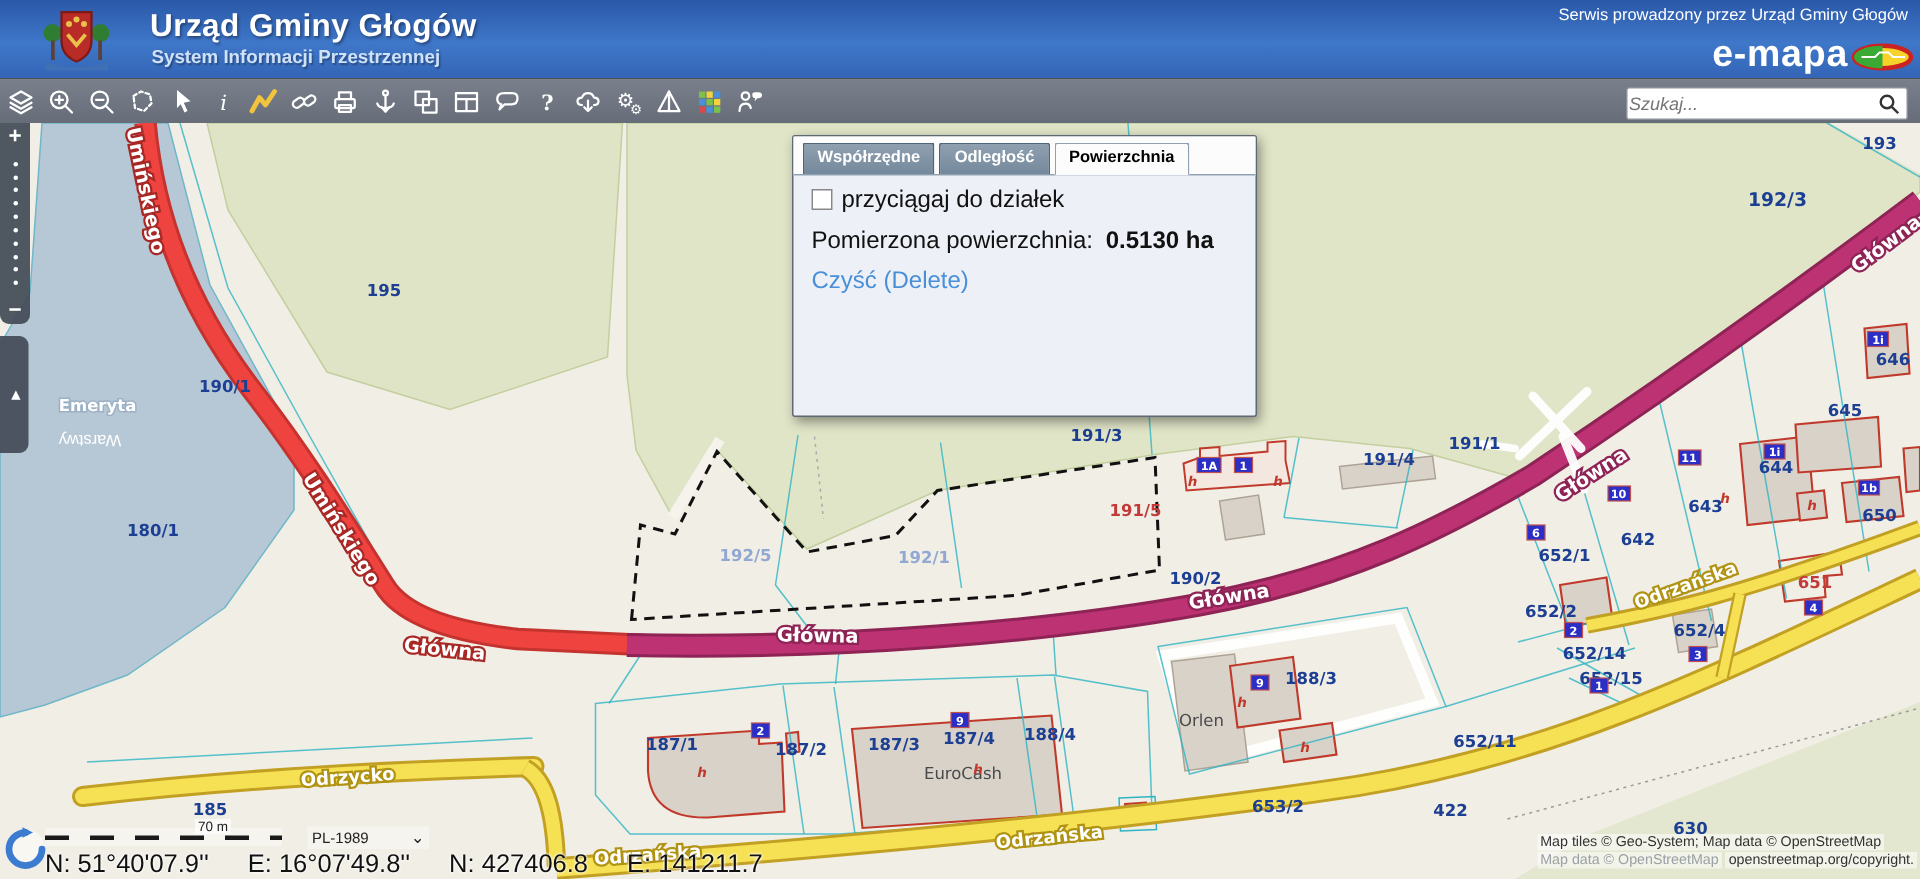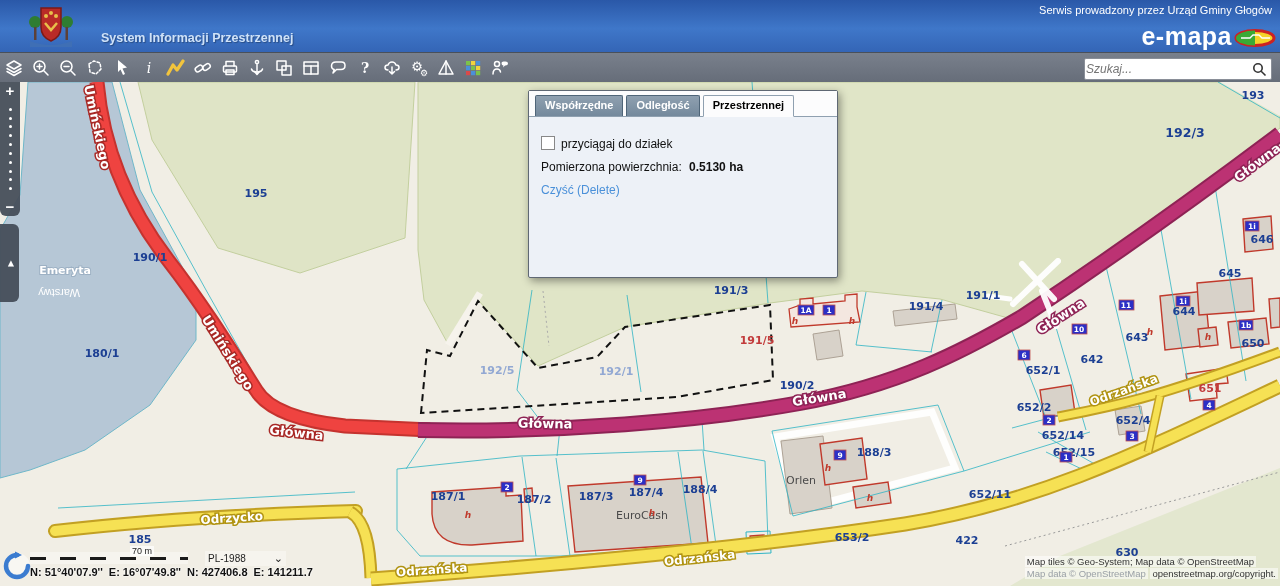--- a/index.html
+++ b/index.html
@@ -59,34 +59,34 @@
   
   .dialog{position:absolute;left:528px;top:90px;width:310px;height:188px;border:1px solid #5f6874;
     box-shadow:2px 3px 8px rgba(0,0,0,.4);background:#edf1f7;box-sizing:border-box;border-radius:2px}
   .dlg-title{height:19px;background:linear-gradient(180deg,#99a2ad,#6c московs7683);background:linear-gradient(180deg,#99a2ad,#6c7683);
     color:#fff;font-size:11.5px;font-weight:bold;line-height:19px;padding:0 8px;cursor:move;position:relative}
   .dlg-close{position:absolute;right:6px;top:0;font-size:13px;font-weight:bold;cursor:pointer}
   .dlg-tabs{background:#fcfcfd;border-bottom:1px solid #8fa0b0;padding:4px 4px 0 6px;display:flex;height:21px;box-sizing:content-box}
   .tab{font-size:11px;font-weight:bold;color:#fff;background:linear-gradient(180deg,#8fa0b0,#74899c);
     border:1px solid #4f6578;border-bottom:none;padding:3px 9px 0 9px;margin-right:3px;cursor:pointer;border-radius:2px 2px 0 0}
   .tab.active{background:#fcfcfd;color:#000;border:1px solid #8fa0b0;border-bottom:1px solid #fcfcfd;margin-bottom:-1px}
-  .dlg-body{padding:19px 12px;font-size:12px;color:#111}
+  .dlg-body{padding:8px 12px;font-size:16px;color:#111}
   .cb{display:inline-block;width:12px;height:12px;background:#fff;border:1px solid #888;vertical-align:-2px;margin-right:6px;cursor:pointer}
   .dlg-row{margin-bottom:9px}
   .dlg-link{color:#4a90d9;text-decoration:none;cursor:pointer}
 
   
   .spinner{position:absolute;left:2px;top:551px}
   .scalebar{position:absolute;left:30px;top:552px;width:158px;height:12px;background:rgba(255,255,255,.35)}
   .scalebar .dashes{margin-top:5px;height:3px;background:repeating-linear-gradient(90deg,#1a1a1a 0 16px,transparent 16px 30px)}
   .scalelab{position:absolute;left:100px;top:-6px;font-size:9px;color:#222;background:rgba(255,255,255,.7);padding:0 2px}
   .crs{position:absolute;left:205px;top:551px;font-size:10px;color:#222;cursor:pointer;background:rgba(255,255,255,.35);padding:1px 3px}
   .crs b{font-weight:normal;margin-left:28px;font-size:11px}
-  .coords{position:absolute;left:30px;top:566px;font-size:11px;font-weight:bold;color:#111;
-    text-shadow:0 0 2px #fff,0 0 2px #fff;display:flex;gap:6px;white-space:nowrap}
+  .coords{position:absolute;left:30px;top:566px;font-size:17px;font-weight:normal;color:#111;
+    text-shadow:0 0 2px #fff,0 0 2px #fff;display:flex;gap:26px;white-space:nowrap}
   .attrib{position:absolute;right:2px;top:556px;font-size:9.5px;line-height:12px;color:#333}
   .attrib .bgw{background:rgba(255,255,255,.55);padding:0 2px}
   .attrib .light{color:#9aa0a6}
 </style>
 </head>
 <body>
 
 <svg class="map" width="1280" height="504" viewBox="0 82 1280 504" xmlns="http://www.w3.org/2000/svg">
   <rect x="0" y="82" width="1280" height="504" fill="#f1eee5"></rect>
 
@@ -290,20 +290,21 @@
     <circle cx="9" cy="19" r="6" fill="#2e7d32"></circle>
       <rect x="8" y="24" width="2.5" height="13" fill="#5d4037"></rect>
     <circle cx="41" cy="19" r="6" fill="#2e7d32"></circle>
       <rect x="39.5" y="24" width="2.5" height="13" fill="#5d4037"></rect>
     <path d="M15,5 L35,5 L35,24 Q35,34 25,38 Q15,34 15,24 Z" fill="#b92b27" stroke="#7c1a17" stroke-width="1.5"></path>
     <circle cx="20" cy="13" r="2" fill="#e8c04a"></circle>
       <circle cx="25" cy="10" r="2" fill="#e8c04a"></circle>
       <circle cx="30" cy="13" r="2" fill="#e8c04a"></circle>
     <path d="M19,20 L25,27 L31,20" stroke="#e8c04a" stroke-width="2.5" fill="none"></path>
   </svg>
+  <div class="h-title">Urząd Gminy Głogów</div>
   <div class="h-sub">System Informacji Przestrzennej</div>
   <div class="h-service">Serwis prowadzony przez Urząd Gminy Głogów</div>
   <div class="h-brand">e-mapa</div>
   <svg class="h-oval" width="42" height="20" viewBox="0 0 42 20">
     <ellipse cx="21" cy="10" rx="19" ry="7.5" fill="#f5d328" stroke="#cc2222" stroke-width="3"></ellipse>
     <path d="M21,2.5 A19,7.5 0 0 0 21,17.5 Z" fill="#3aaa35"></path>
     <path d="M7,10 h9 l3,-3 h6 l3,3 h8" stroke="#fff" stroke-width="1.3" fill="none"></path>
   </svg>
 </div>
 
@@ -458,21 +459,21 @@
   <div class="zbtn">−</div>
 </div>
 <div class="vtab">
   <span><b style="font-weight:normal;font-size:8px;vertical-align:1px">▶</b> <span>Warstwy</span></span>
 </div>
 
 <div class="dialog">
   <div class="dlg-tabs">
     <div class="tab">Współrzędne</div>
     <div class="tab">Odległość</div>
-    <div class="tab active">Przestrzennej</div>
+    <div class="tab active">Powierzchnia</div>
   </div>
   <div class="dlg-body">
     <div class="dlg-row">
       <span class="cb"></span><span>przyciągaj do działek</span>
     </div>
     <div class="dlg-row">
       <span>Pomierzona powierzchnia:</span>
       <b style="margin-left:4px">0.5130 ha</b>
     </div>
     <a class="dlg-link">Czyść (Delete)</a>
@@ -482,21 +483,21 @@
 <svg class="spinner" width="30" height="30" viewBox="0 0 30 30">
   <circle cx="15" cy="15" r="13" fill="rgba(255,255,255,.5)"></circle>
   <path d="M15 4 A11 11 0 1 0 26 15" stroke="#3b7cd0" stroke-width="4.5" fill="none" stroke-linecap="round"></path>
   <polygon points="13,0.5 20,4 13,7.5" fill="#3b7cd0"></polygon>
 </svg>
 <div class="scalebar">
   <div class="dashes"></div>
   <div class="scalelab">70 m</div>
 </div>
 <div class="crs">
-  <span>PL-1988</span><b>⌄</b>
+  <span>PL-1989</span><b>⌄</b>
 </div>
 <div class="coords">
   <span>N: 51°40'07.9''</span>
   <span>E: 16°07'49.8''</span>
   <span>N: 427406.8</span>
   <span>E: 141211.7</span>
 </div>
 <div class="attrib">
   <div><span class="bgw">Map tiles © Geo-System; Map data © OpenStreetMap</span></div>
   <div><span class="bgw light">Map data © OpenStreetMap</span>

